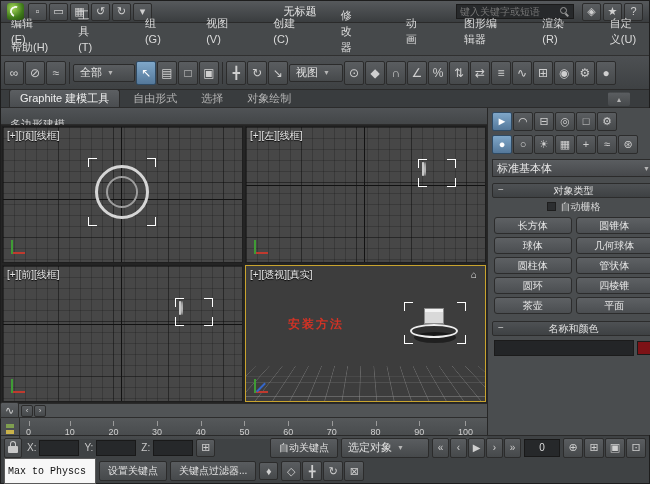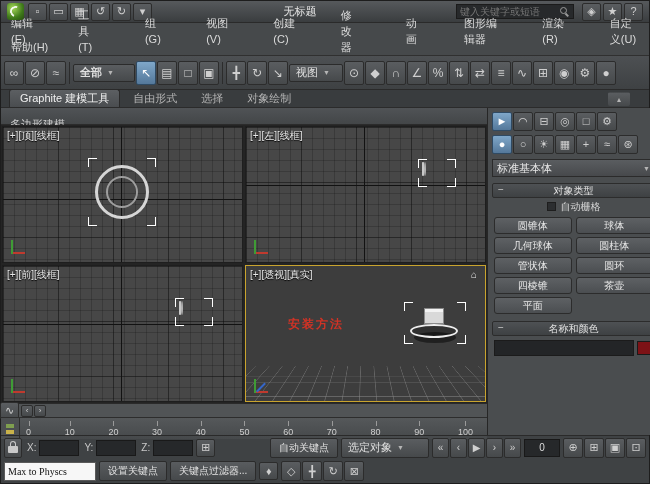--- a/index.html
+++ b/index.html
@@ -35,21 +35,21 @@
   .menurow span{padding:0 6px;color:#dcdcdc;font-size:11px;line-height:16px;cursor:default;}
 
   
   .maintoolbar{height:34px;display:flex;align-items:center;gap:1px;padding:0 3px;flex:none;
     background:linear-gradient(#4d5053,#3e4143);border-bottom:1px solid #2a2a2a;}
   .maintoolbar .icn{width:20px;height:24px;font-size:12px;}
   .sep{width:1px;height:22px;background:#2c2c2c;margin:0 2px;flex:none;}
   .dd{display:flex;align-items:center;height:18px;background:linear-gradient(#5a5d60,#46494b);
     border:1px solid #2b2b2b;border-radius:2px;padding:0 3px 0 6px;color:#e0e0e0;font-size:11px;cursor:default;flex:none;}
   .dd::after{content:"▼";font-size:7px;color:#b5b5b5;margin-left:5px;}
-  .dd.filter{width:62px;font-weight:bold;}
+  .dd.filter{width:62px;}
   .dd.coord{width:54px;}
 
   
   .ribbontabs{height:18px;display:flex;align-items:flex-end;gap:2px;padding:0 8px;flex:none;
     background:#393c3e;border-bottom:1px solid #2b2b2b;}
   .ribbontabs span{padding:1px 10px;font-size:11px;color:#b5b5b5;border:1px solid transparent;border-bottom:none;cursor:default;}
   .ribbontabs span.active{background:linear-gradient(#5c5f62,#4a4d50);color:#f0f0f0;border-color:#2a2a2a;border-radius:3px 3px 0 0;}
   .ribbontabs .minbtn{margin-left:auto;display:flex;}
   .ribbontabs .minbtn .icn{width:16px;height:14px;font-size:8px;}
 
@@ -151,22 +151,22 @@
   .coordlbl{font-size:10px;color:#c8c8c8;margin-left:2px;}
   .coordfield{width:40px;height:16px;background:#26282a;border:1px solid #191919;color:#ddd;font-size:10px;padding:0 3px;font-family:inherit;}
   .spacer{flex:1;}
   .skbtn{height:20px;padding:0 8px;background:linear-gradient(#595c5f,#46494b);border:1px solid #2b2b2b;
     border-radius:2px;color:#e2e2e2;font-size:10px;font-family:inherit;cursor:default;flex:none;}
   .seldd{width:88px;height:20px;}
   .pbrow,.navrow,.gicons,.kicons{display:flex;gap:1px;}
   .pbrow .icn{width:17px;height:20px;font-size:10px;}
   .navrow .icn{width:20px;height:20px;font-size:11px;}
   .framefield{width:36px;height:18px;background:#26282a;border:1px solid #191919;color:#ddd;font-size:10px;text-align:center;font-family:inherit;}
-  .minilistener{width:92px;height:19px;background:#f7f7f7;border:1px solid #5a5a5a;color:#111;
-    font-size:10px;display:flex;align-items:center;padding:0 3px;font-family:Liberation Serif, serif;}
+  .minilistener{width:92px;height:26px;background:#f7f7f7;border:1px solid #5a5a5a;color:#111;
+    font-size:10px;display:flex;align-items:center;padding:0 3px;font-family:Liberation Mono, monospace;}
   .statusmsg{flex:1;height:19px;background:#3a3c3e;border:1px solid #2a2a2a;color:#c9c9c9;
     font-size:10px;display:flex;align-items:center;padding:0 6px;}
 </style>
 </head>
 <body>
 
 <div id="app">
 
   <div class="titlebar">
     <span class="logo"></span>
@@ -393,20 +393,21 @@
         </div>
       <div class="cp-dd">
         <span>标准基本体</span>
       </div>
       <div class="rollhdr">对象类型</div>
       <div class="autogrid">
         <span class="cb"></span>
         <span>自动栅格</span>
       </div>
       <div class="objgrid">
+          <button>长方体</button>
           <button>圆锥体</button>
           <button>球体</button>
           <button>几何球体</button>
           <button>圆柱体</button>
           <button>管状体</button>
           <button>圆环</button>
           <button>四棱锥</button>
           <button>茶壶</button>
           <button>平面</button>
         </div>

